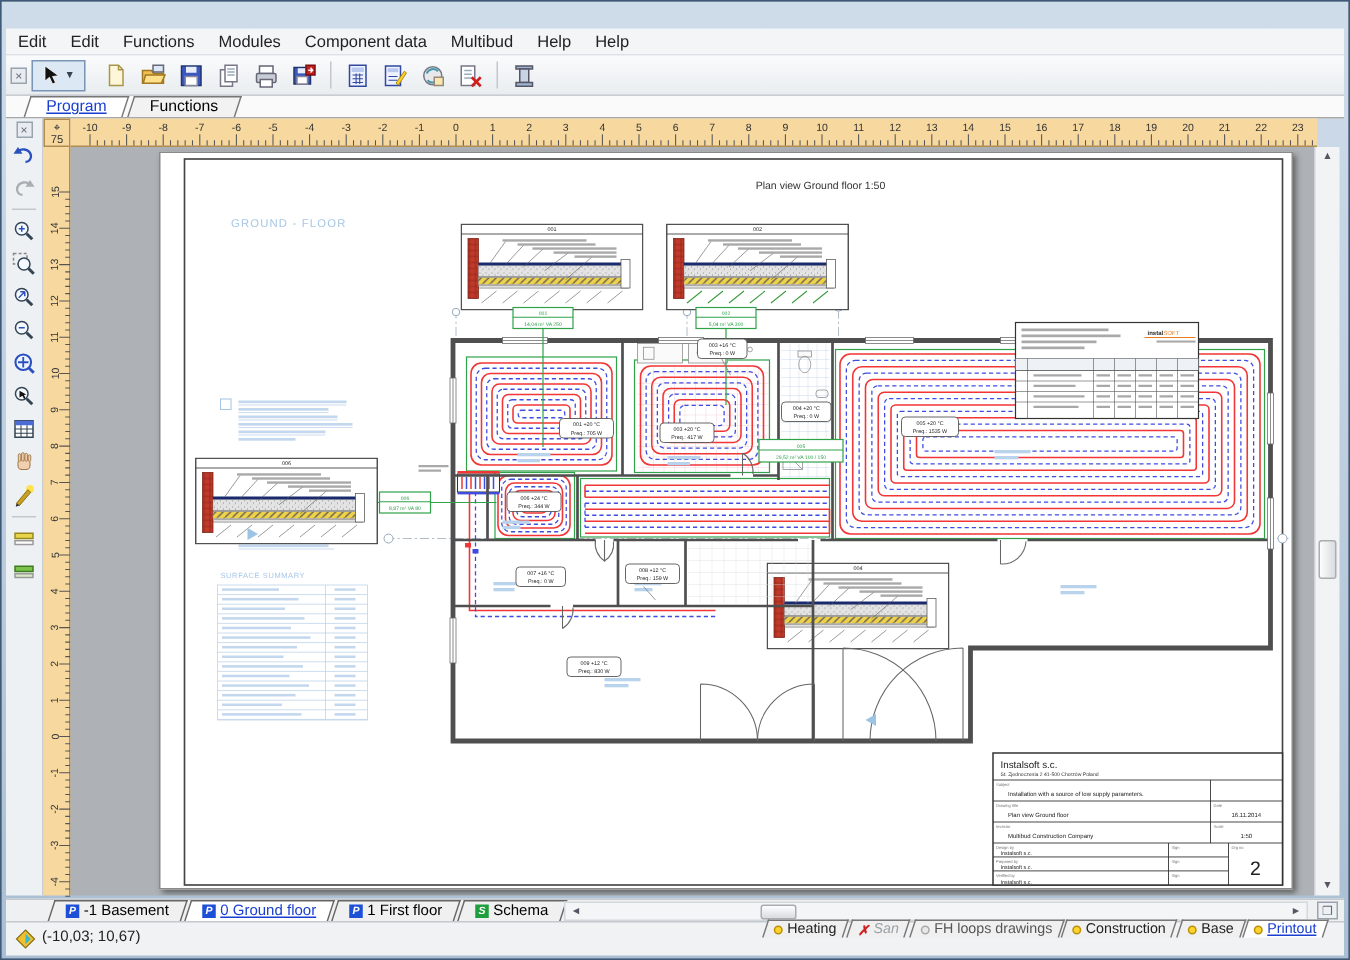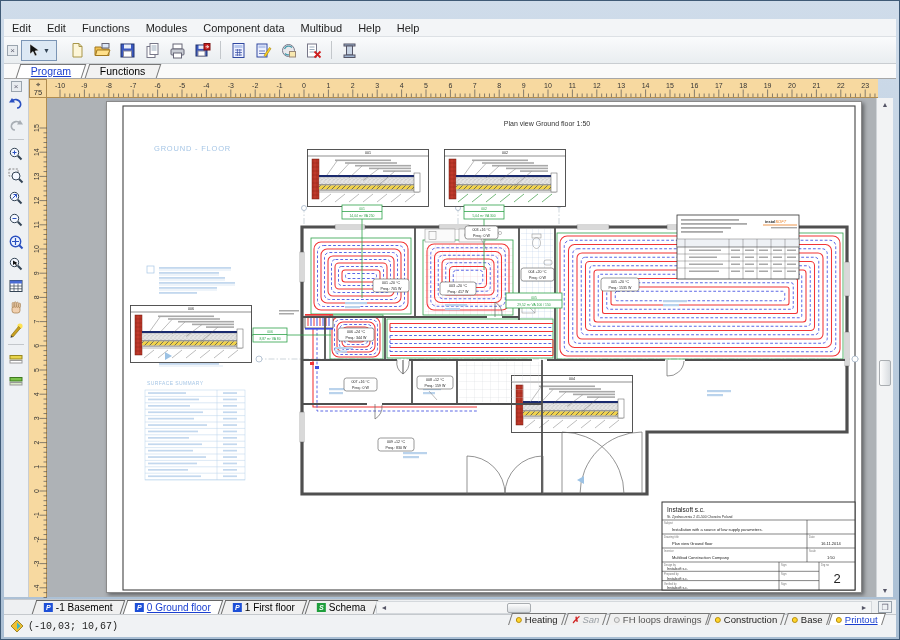--- a/index.html
+++ b/index.html
@@ -79,21 +79,21 @@
     font-weight:bold;text-align:center;line-height:9px;margin-right:3px;}
   .chip.g{background:#1e9e3c;}
   .hscroll{position:absolute;left:372px;right:24px;top:1px;height:13px;background:#f4f5f6;border:1px solid #d4d8dc;}
   .harr{position:absolute;top:1px;width:12px;height:10px;font-size:7px;color:#556;text-align:center;line-height:10px;}
   .hthumb{position:absolute;left:130px;top:1px;width:24px;height:10px;background:linear-gradient(#fdfdfd,#d8dce0);
     border:1px solid #a9adb1;border-radius:2px;}
   .sizegrip{position:absolute;right:4px;top:1px;width:14px;height:12px;border:1px solid #9aa4ae;background:#eef1f4;
     font-size:8px;line-height:11px;text-align:center;color:#667;}
   .statusbar{position:absolute;left:3px;right:3px;top:613px;height:23px;background:#f0f2f4;
     border-top:1px solid #c5c9cd;font-size:10px;color:#222;}
-  .coords{position:absolute;left:6px;top:4px;display:flex;align-items:center;font-family:Liberation Mono, monospace;}
+  .coords{position:absolute;left:6px;top:4px;display:flex;align-items:flex-start;}
   .coords svg{margin-right:4px;}
   .selinfo{position:absolute;left:170px;width:300px;top:1px;text-align:center;line-height:11px;}
   .rightstack{position:absolute;right:12px;top:-2px;width:300px;}
   .ltabs{display:flex;justify-content:flex-end;font-size:9.5px;height:13px;}
   .ltab{display:flex;align-items:center;height:12px;padding:0 5px;border:1px solid #777;border-bottom:none;
     transform:skewX(-18deg);background:#f0f0f0;margin-left:2px;white-space:nowrap;}
   .ltab>span{display:flex;align-items:center;transform:skewX(18deg);}
   .ltab.act{background:#fff;}
   .ltab.act .lab{color:#1a3fd0;text-decoration:underline;}
   .ltab .off{color:#9aa0a6;font-style:italic;}

